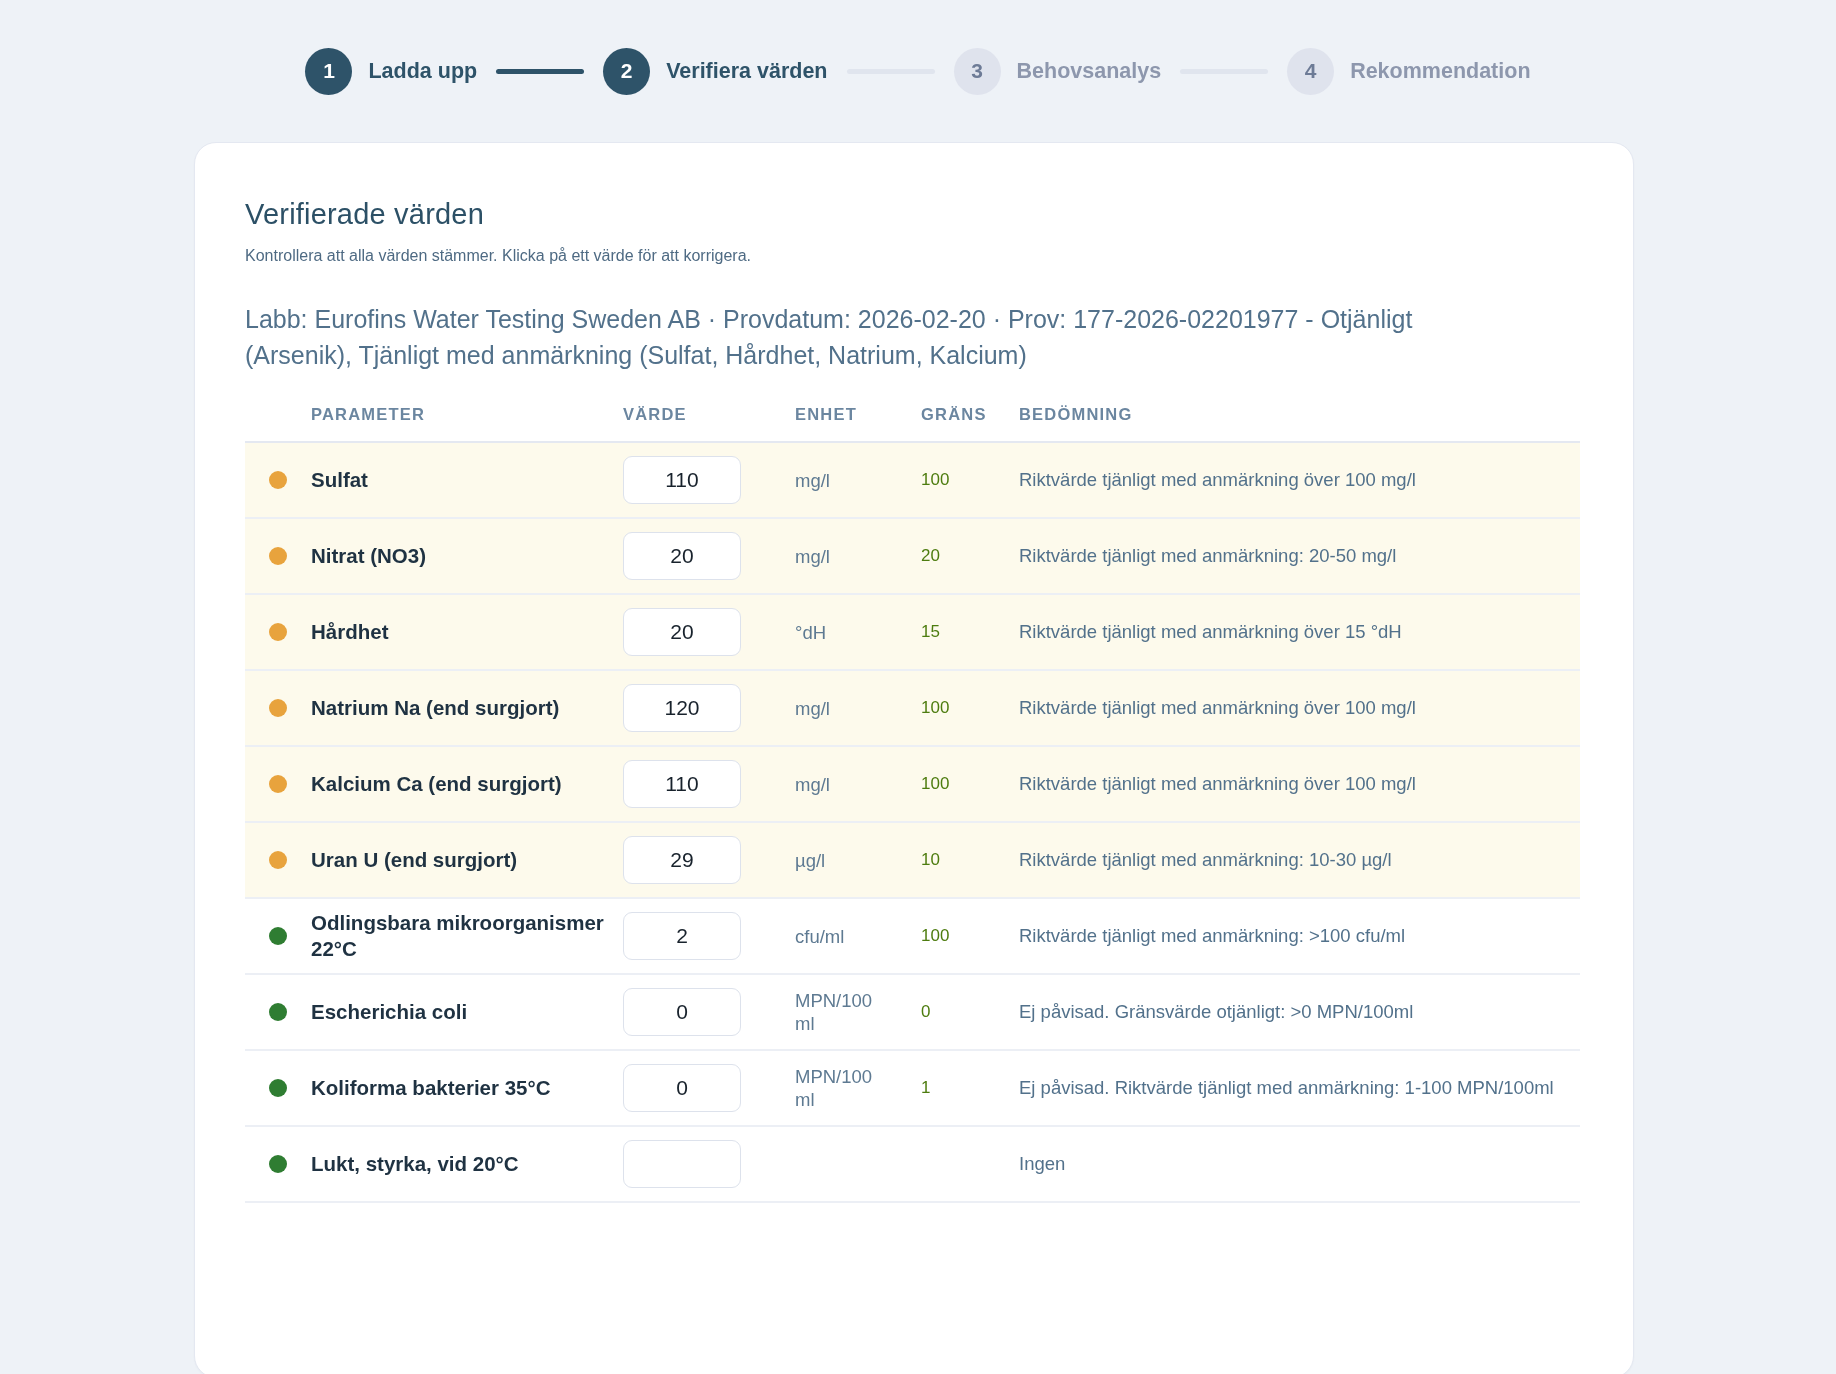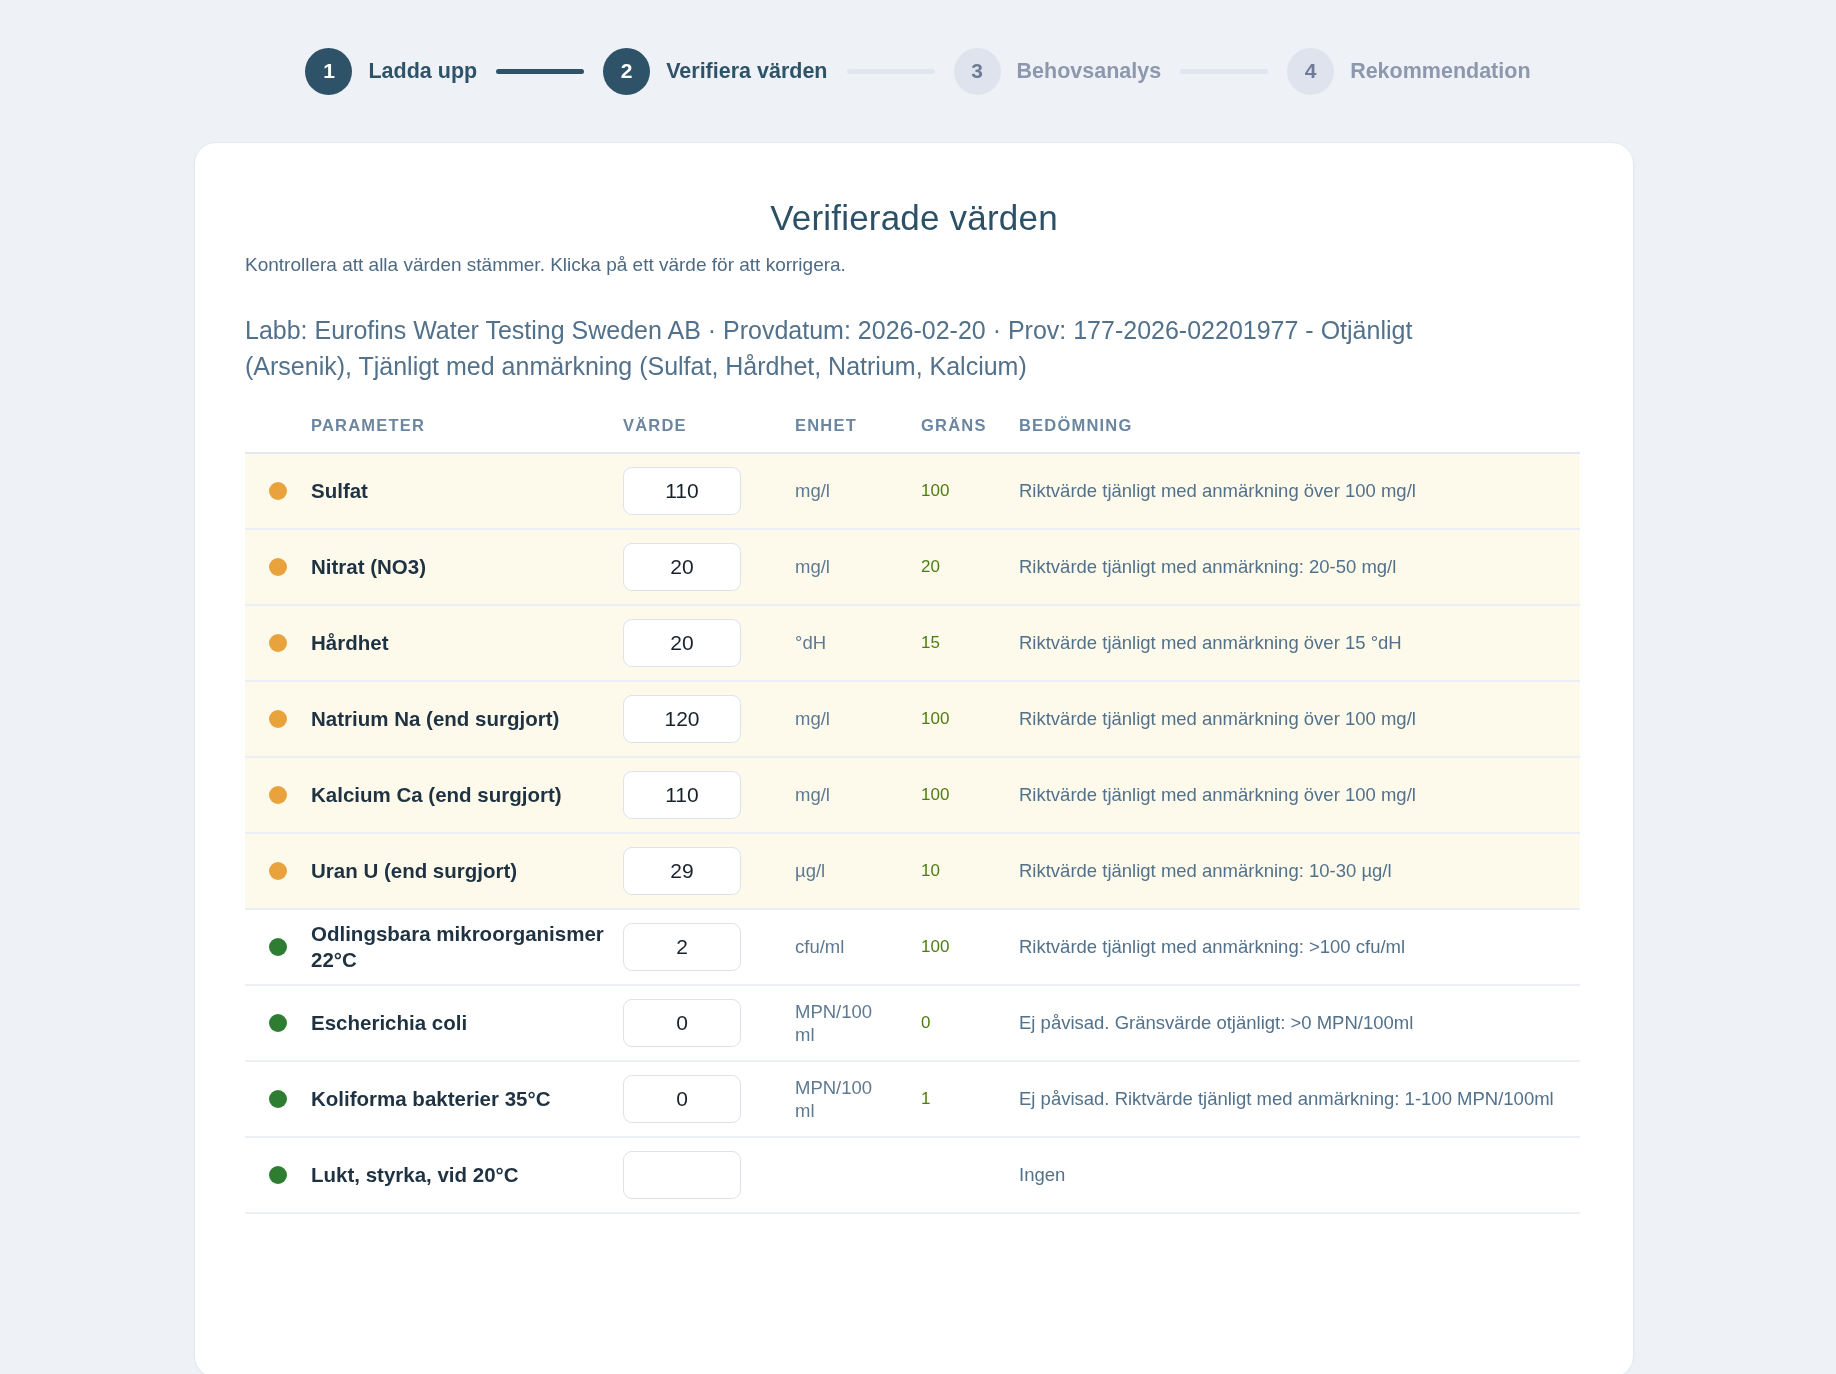--- a/index.html
+++ b/index.html
@@ -80,30 +80,29 @@
     background: #ffffff;
     border: 1px solid #e4e8f1;
     border-radius: 22px;
     padding: 56px 50px 0 50px;
     height: 1236px;
     overflow: hidden;
     box-shadow: 0 1px 2px rgba(30,50,80,0.03);
   }
 
   .card-title {
-    font-size: 35px;
+    font-size: 29px;
     font-weight: 400;
     color: #2c5066;
     letter-spacing: 0.2px;
     line-height: 1.1;
-    text-align: center;
   }
   .card-subtitle {
     margin-top: 16px;
-    font-size: 19px;
+    font-size: 16px;
     color: #4e6a83;
     font-weight: 400;
   }
   .card-meta {
     margin-top: 36px;
     font-size: 25px;
     line-height: 1.45;
     color: #52718b;
     max-width: 1250px;
   }

